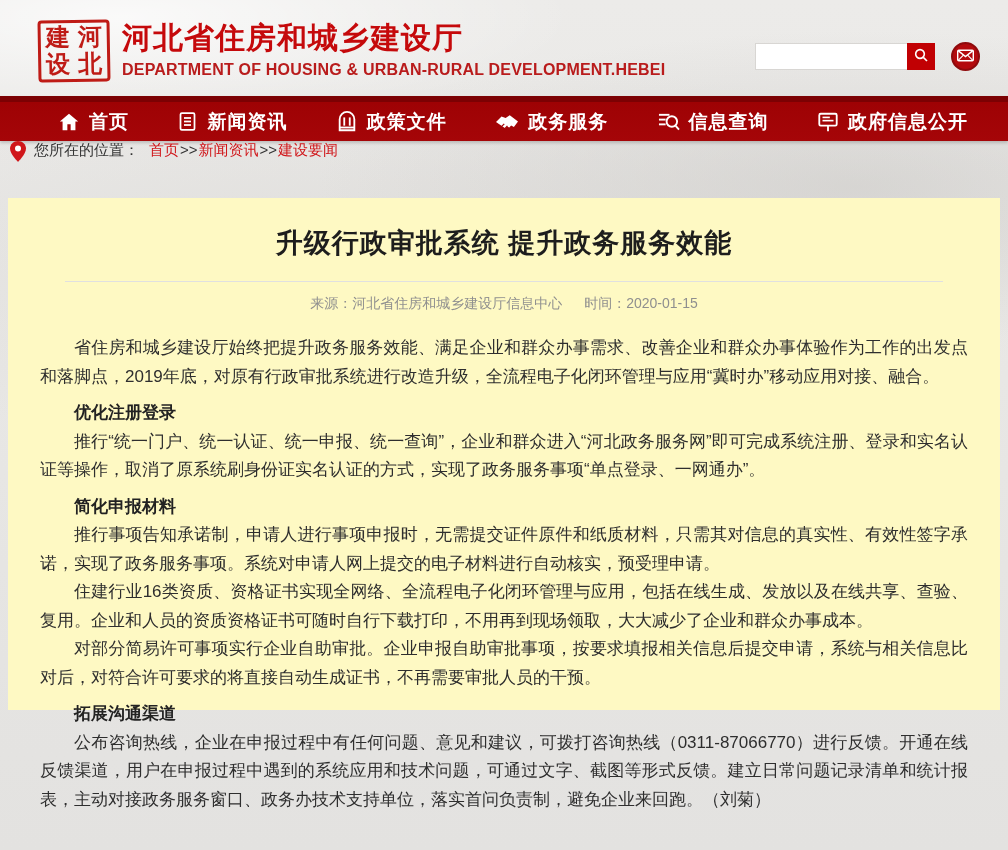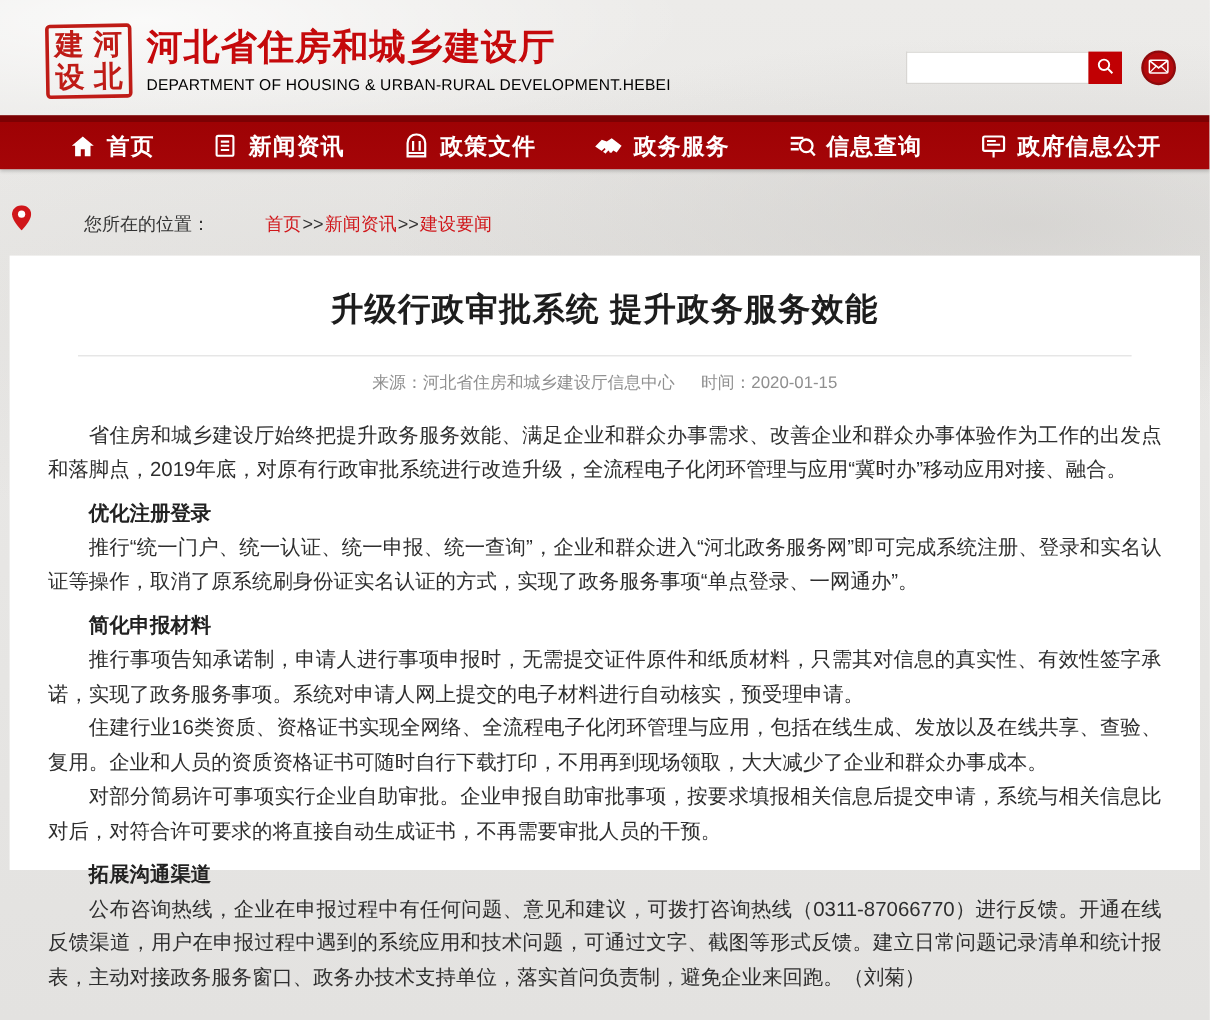--- a/index.html
+++ b/index.html
@@ -21,49 +21,49 @@
     width:72px; height:62px; margin-top:6px;
     display:grid; grid-template-columns:1fr 1fr; grid-template-rows:1fr 1fr;
     border:3px solid #bf1b16; border-radius:4px; padding:1px;
     color:#bf1b16; font-family:"DejaVu Serif","Liberation Serif",serif;
     font-weight:bold; font-size:24px; line-height:26px; text-align:center;
     transform:rotate(-1deg);
   }
   .seal span { display:block; }
   .brand-text { margin-left:12px; margin-top:4px; }
   .brand-title { color:#c5090b; font-size:30px; font-weight:bold; letter-spacing:1px; line-height:34px; }
-  .brand-sub { color:#000000; font-size:13px; font-weight:normal; margin-top:6px; letter-spacing:.2px; }
+  .brand-sub { color:#b91c1c; font-size:16px; font-weight:bold; margin-top:6px; letter-spacing:.2px; }
   .header-right { position:absolute; right:28px; top:42px; display:flex; align-items:center; }
   .search-box { display:flex; height:27px; }
   .search-input { width:152px; height:27px; border:1px solid #d8d6d3; border-right:none; background:#fff; padding:0 6px; font-size:13px; outline:none; }
   .search-btn { width:28px; height:27px; background:#c10003; border:none; display:flex; align-items:center; justify-content:center; cursor:pointer; }
   .mail-btn { width:29px; height:29px; margin-left:16px; background:#b30a0d; border:2px solid #8e0a0c; border-radius:50%; display:flex; align-items:center; justify-content:center; cursor:pointer; }
 
   
   .nav {
     height:45px;
     background:linear-gradient(to bottom,#7c0103 0,#7c0103 6px,#9e0204 6px,#a50508 100%);
     display:flex; align-items:center; justify-content:space-between;
     padding:6px 40px 0 58px;
     box-shadow:0 2px 3px rgba(0,0,0,.18);
   }
   .nav-item { display:flex; align-items:center; gap:9px; color:#fff; font-size:19px; font-weight:bold; cursor:pointer; letter-spacing:1px; }
   .nav-item svg { display:block; }
 
   
-  .crumb-bar { height:56px; display:flex; align-items:flex-end; padding:0 0 0 10px;gap:36px; }
+  .crumb-bar { height:56px; display:flex; align-items:flex-start; padding:0 0 0 10px; }
   .crumb-bar .pin { margin-right:8px; }
   .crumb-label { font-size:15px; color:#333; }
   .crumb-links { font-size:15px; margin-left:10px; }
   .crumb-link { color:#d0161a; text-decoration:none; cursor:pointer; }
   .crumb-sep { color:#333; margin:0 1px; }
 
   
   .card {
-    background:#ffffff; margin:16px 8px; height:512px;
+    background:#fef9c3; margin:1px 8px; height:512px;
     padding:27px 32px 0 32px;
   }
   .article-title { text-align:center; font-size:27px; font-weight:bold; color:#1d1d1d; letter-spacing:1px; }
   .title-divider { border:none; border-top:1px solid #e0e0e0; margin:20px 25px 0 25px; }
   .article-meta { text-align:center; color:#8f8f8f; font-size:14px; margin-top:13px; }
   .article-meta .meta-time { margin-left:18px; }
   .article-body { margin-top:21px; font-size:17px; line-height:28.5px; color:#2e2e2e; }
   .article-body p { text-indent:2em; text-align:justify; margin:0; }
   .article-body h3 { text-indent:2em; font-size:17px; font-weight:bold; color:#222; margin:8px 0 0 0; }
 </style>

